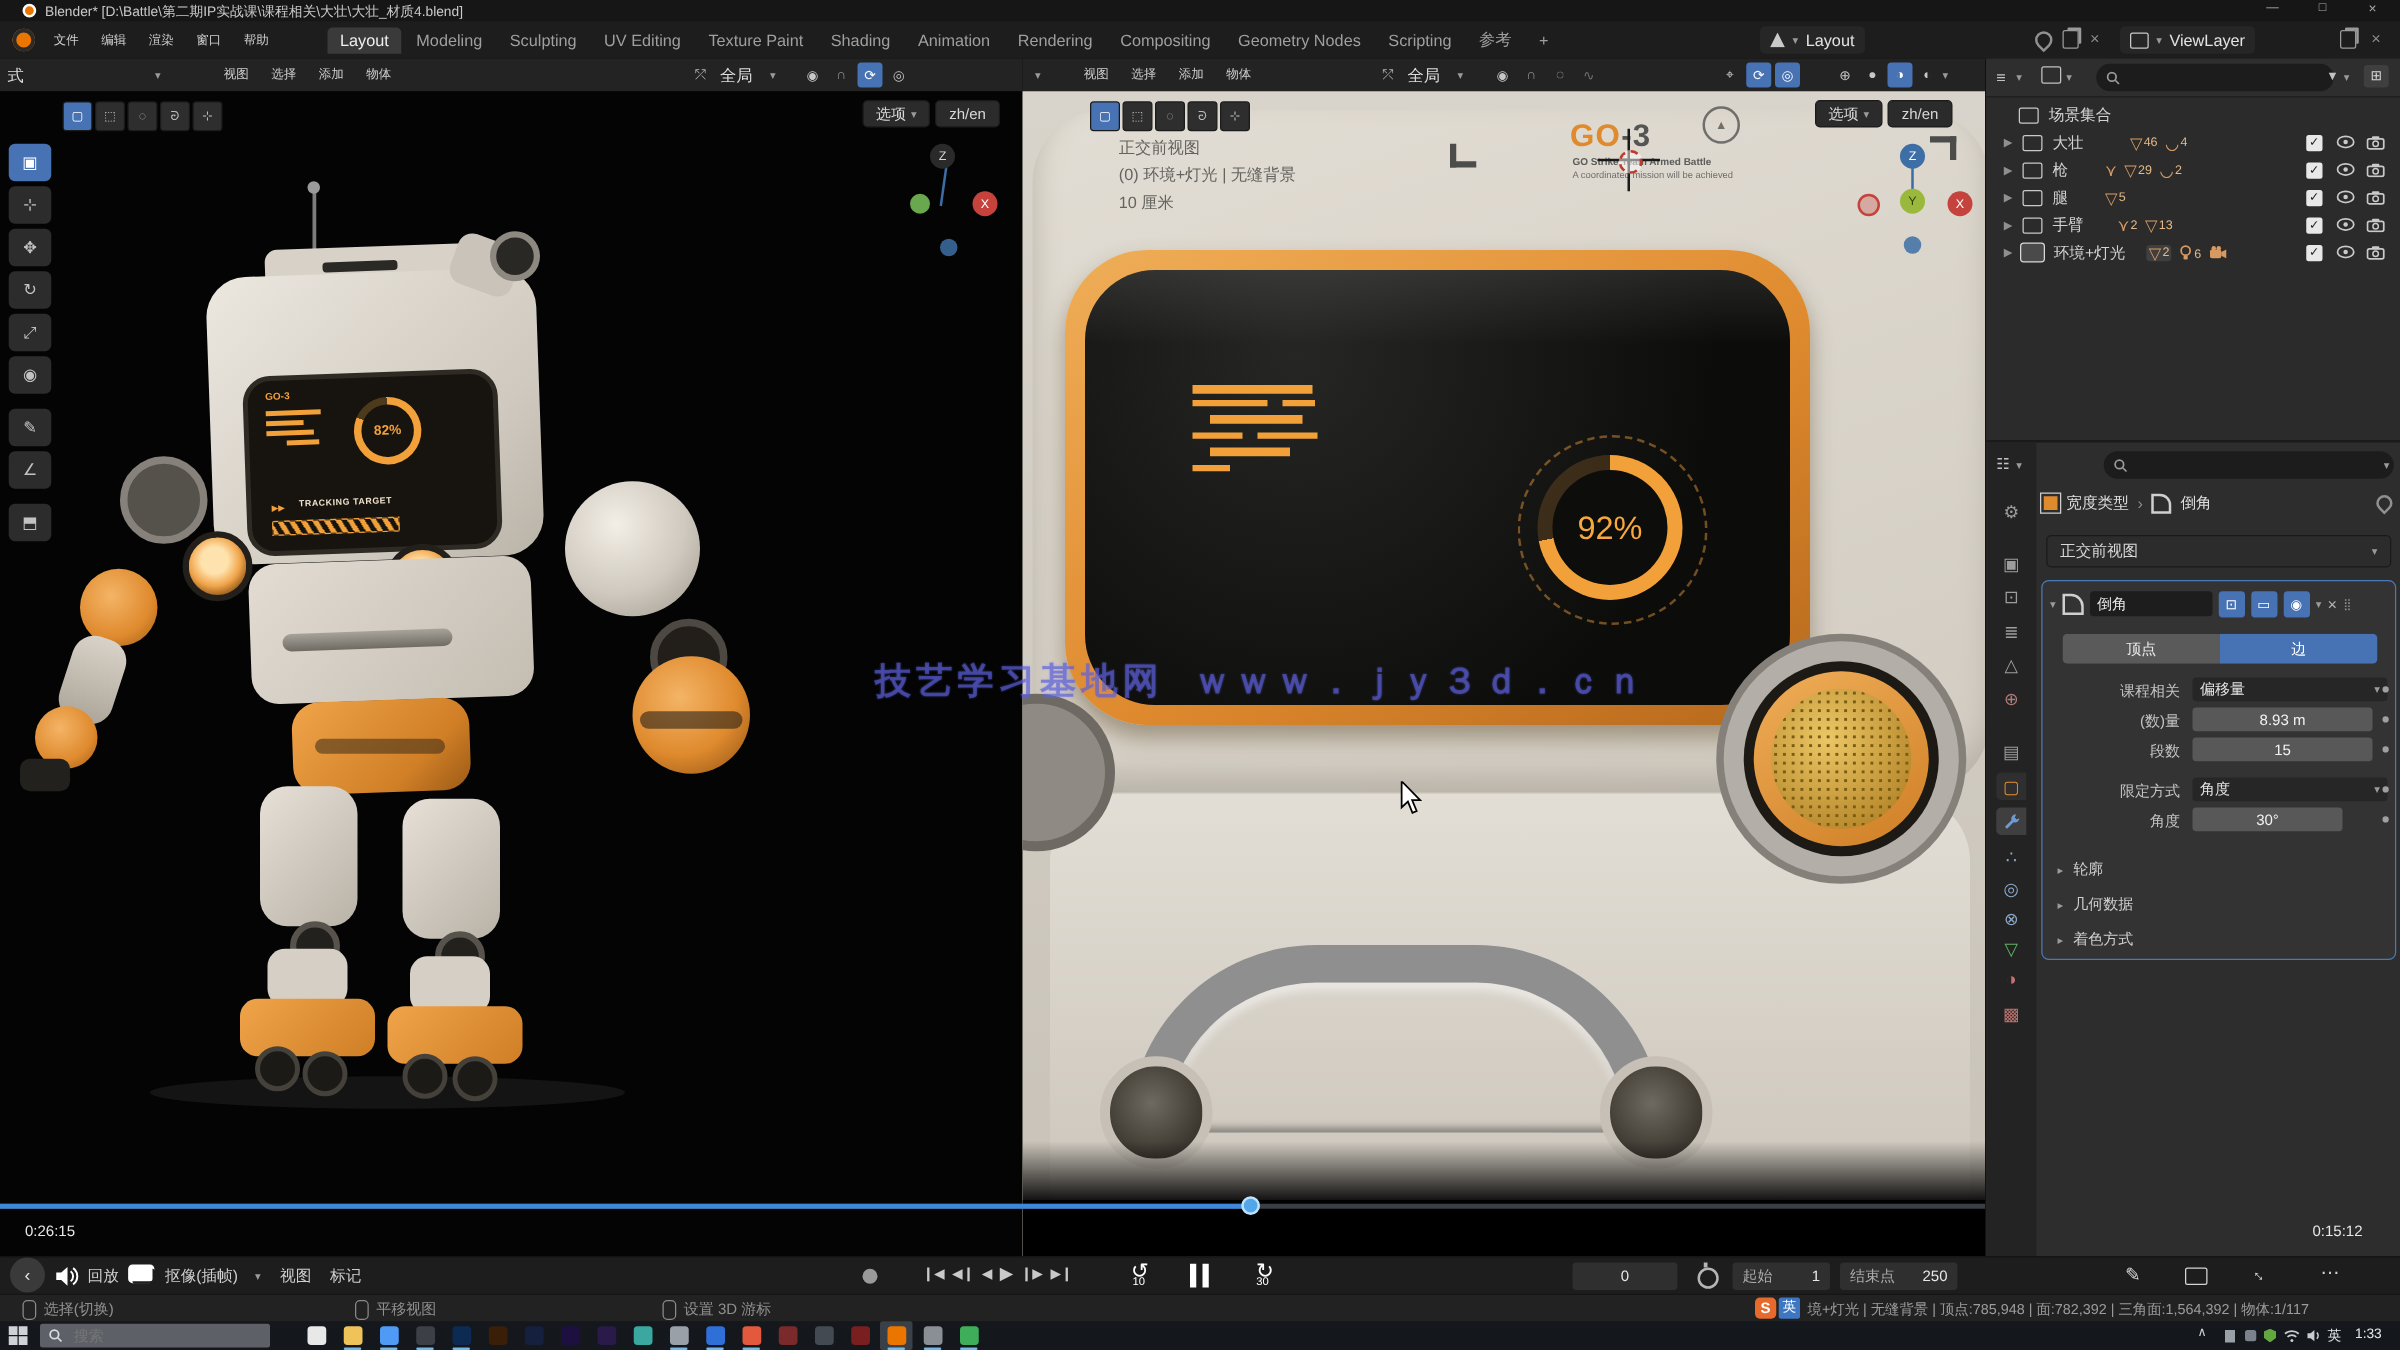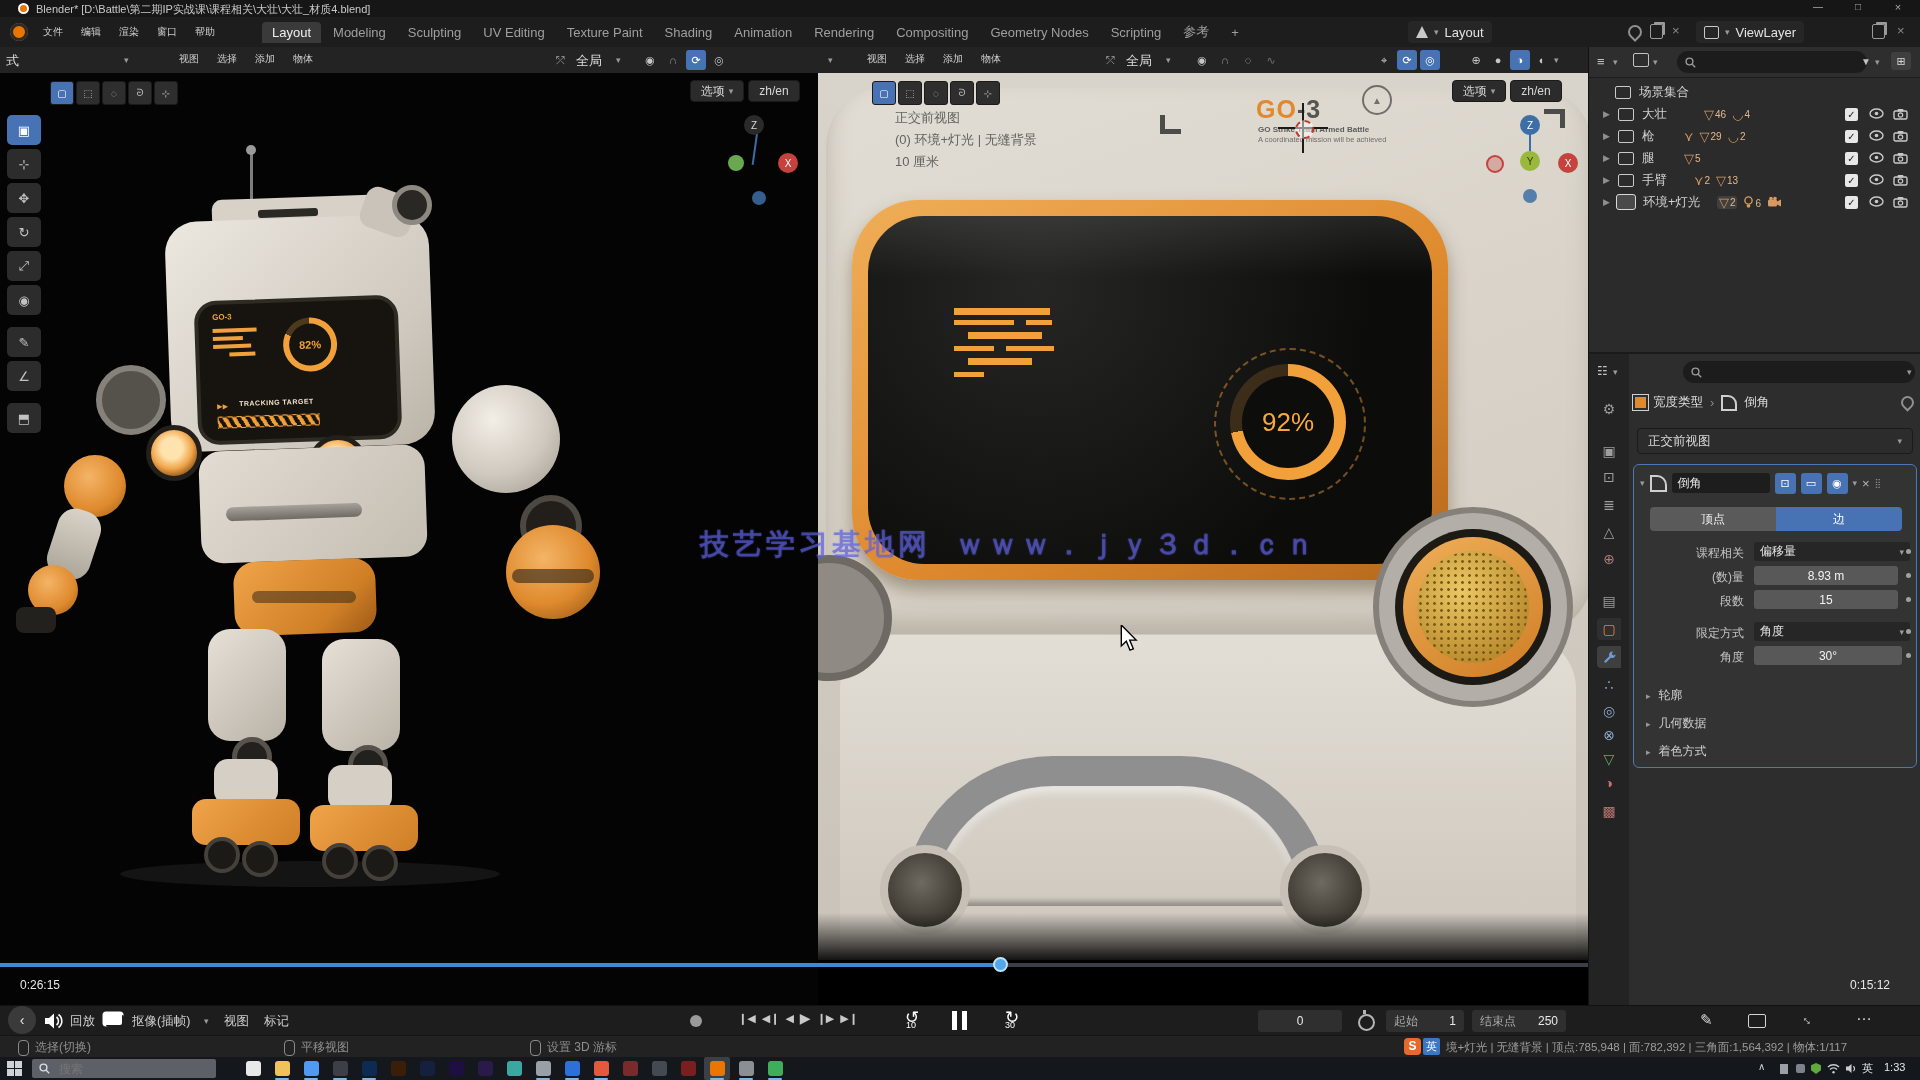--- a/index.html
+++ b/index.html
@@ -582,21 +582,21 @@
           <span>15</span>
         </div>
       <span class="dot" style="left:272px;top:132px"></span>
       <span class="plabel" style="left:10px;top:160px;width:100px">限定方式</span>
       <div class="pfield drop" style="left:120px;top:157px;width:144px">
           <span>角度</span>
           <span class="chv">▾</span>
         </div>
       <span class="dot" style="left:272px;top:164px"></span>
       <span class="plabel" style="left:10px;top:184px;width:100px">角度</span>
-      <div class="pfield val" style="left:120px;top:181px;width:148px">
+      <div class="pfield val" style="left:120px;top:181px;width:120px">
           <span>30°</span>
         </div>
       <span class="dot" style="left:272px;top:188px"></span>
       <div class="sect" style="left:12px;top:222px"><span class="chv" style="margin-right:8px">▸</span><span>轮廓</span></div>
       <div class="sect" style="left:12px;top:250px"><span class="chv" style="margin-right:8px">▸</span><span>几何数据</span></div>
       <div class="sect" style="left:12px;top:278px"><span class="chv" style="margin-right:8px">▸</span><span>着色方式</span></div>
     </div>
   </div>
 </div>
 

